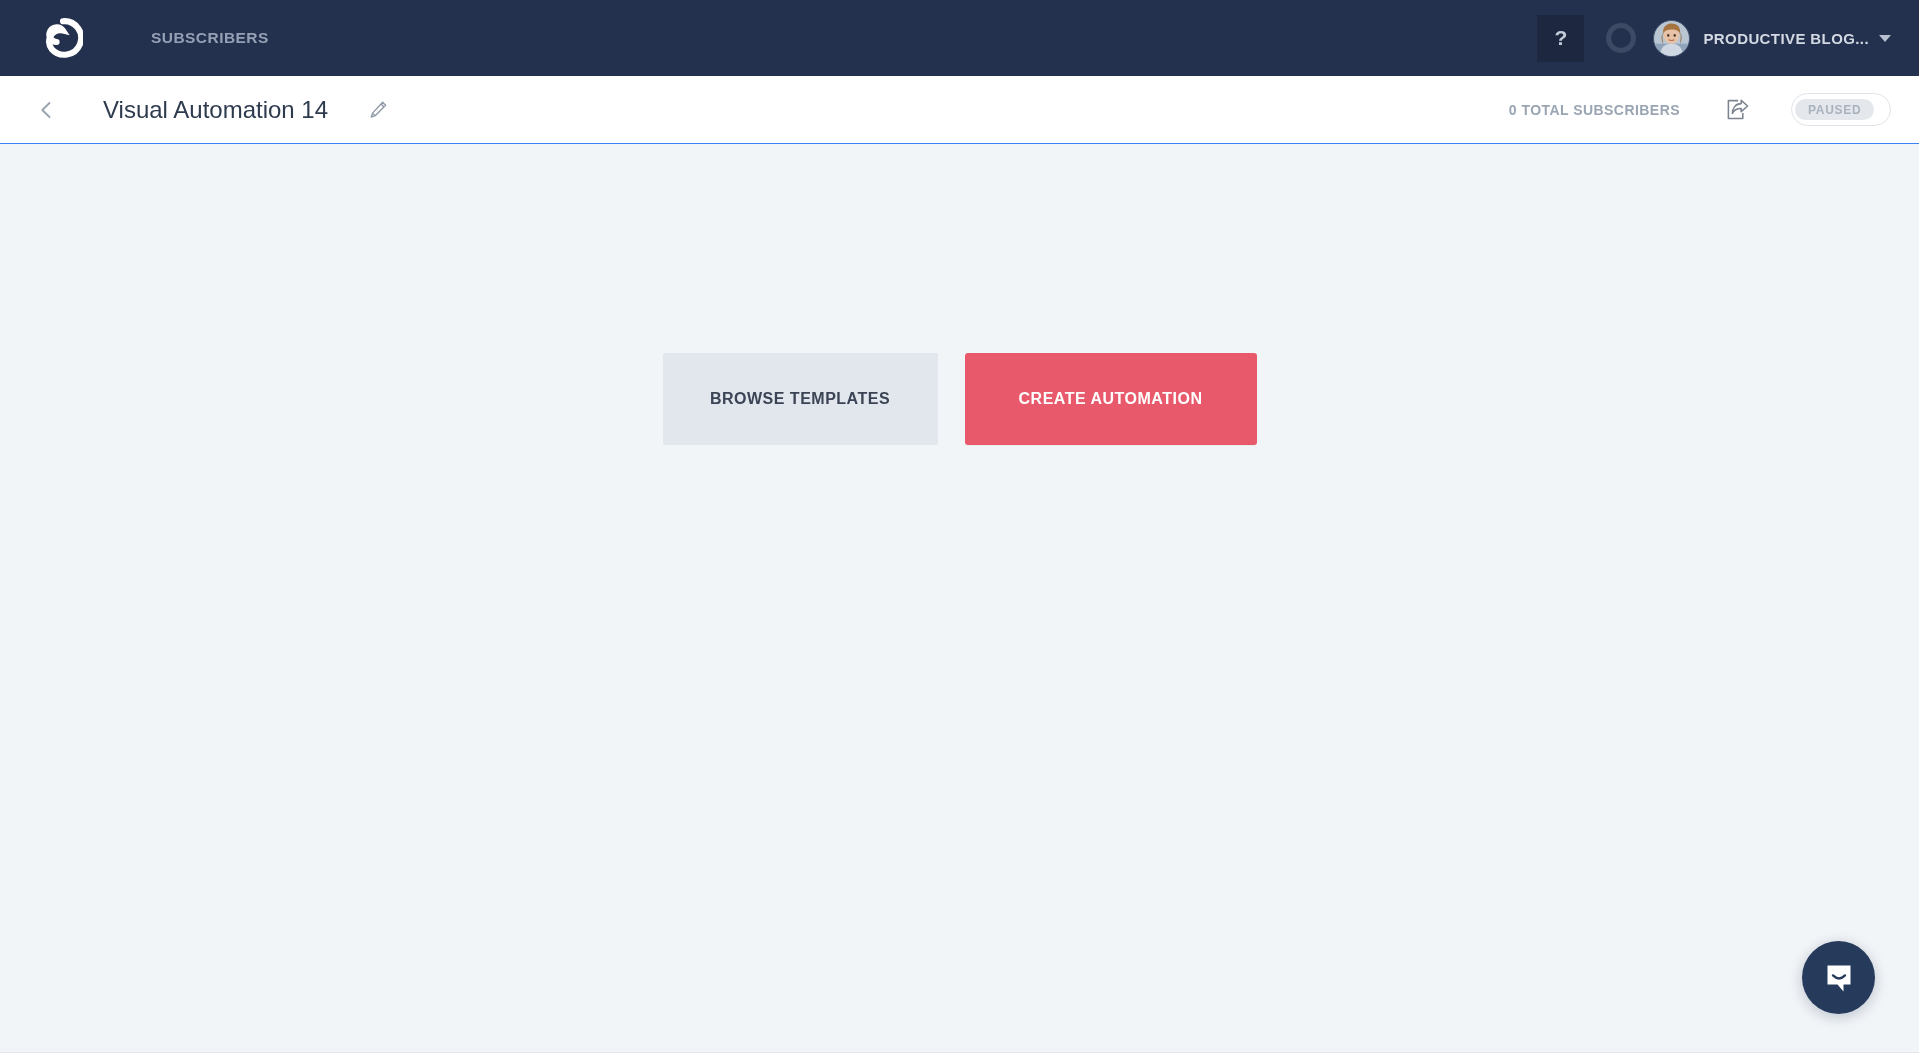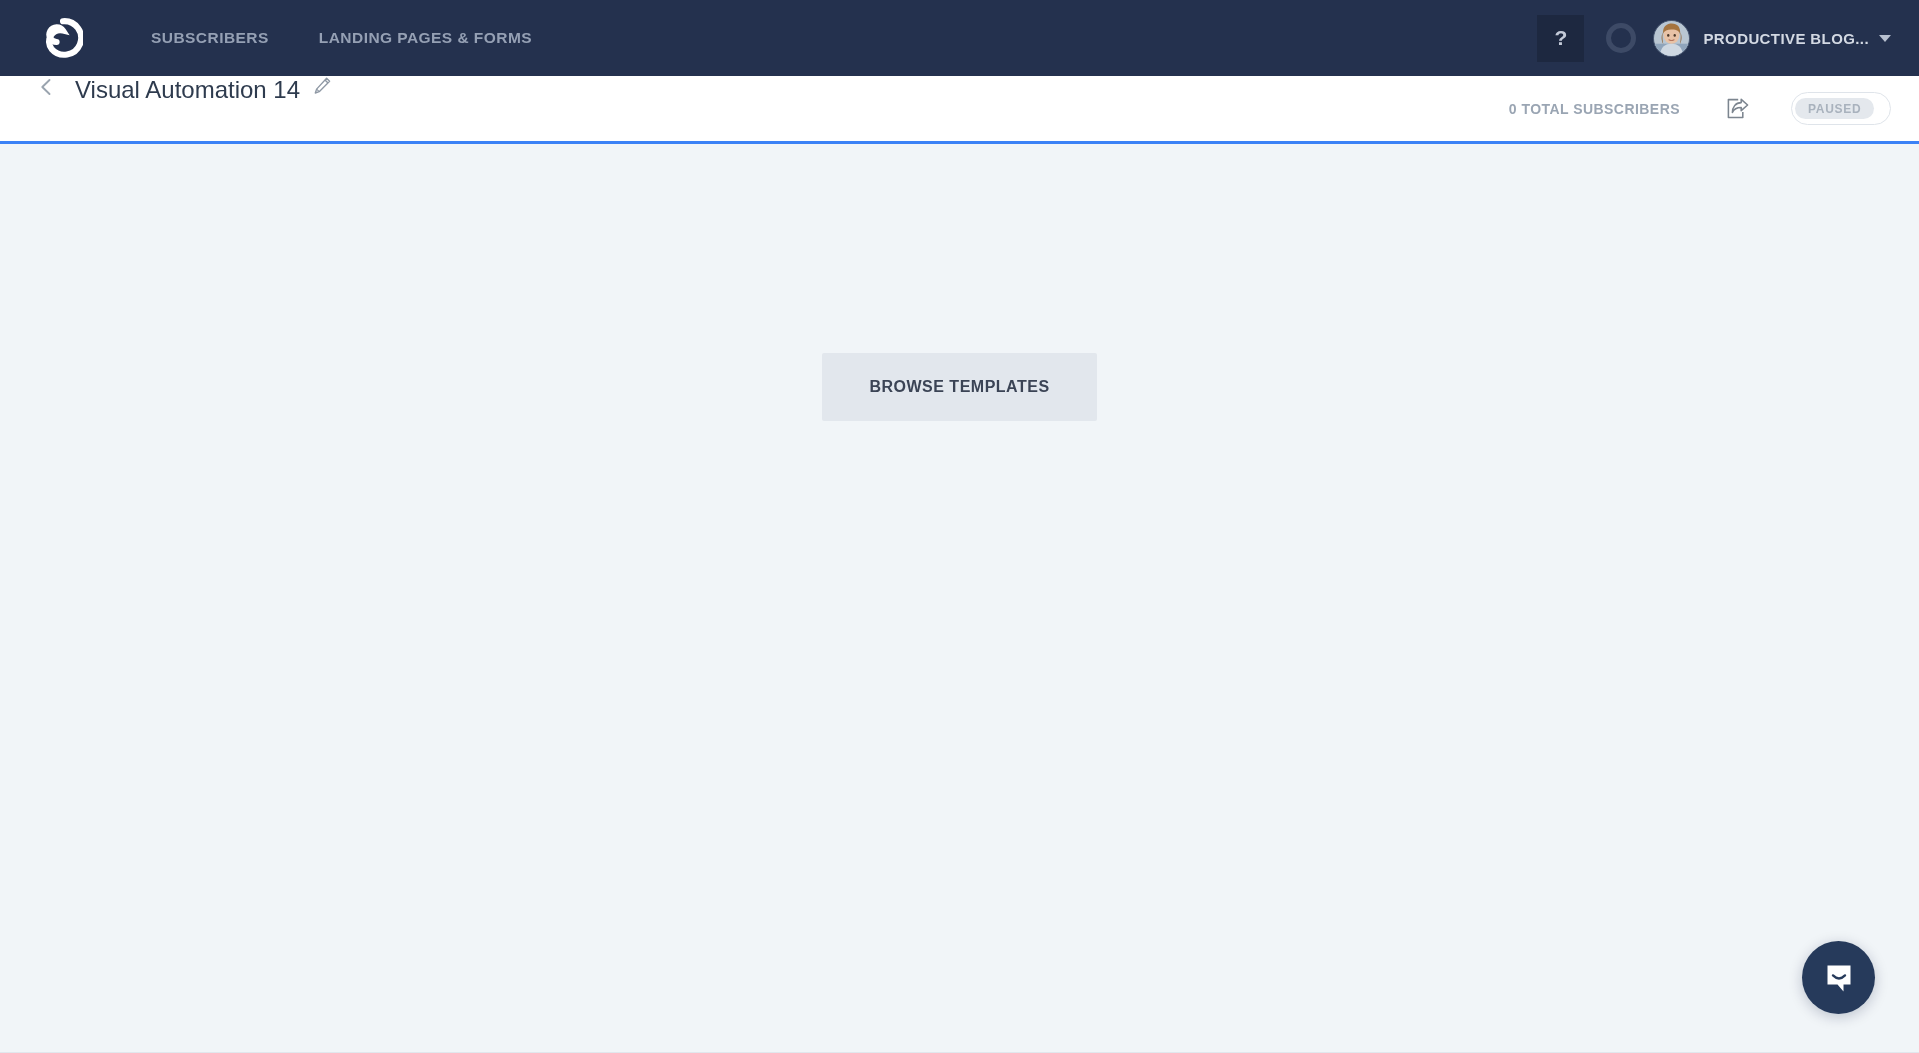--- a/index.html
+++ b/index.html
@@ -148,23 +148,25 @@
     border-right: 6px solid transparent;
     border-top: 7px solid #b7c0d0;
     margin-left: 10px;
   }
 
   
   .subheader {
     height: 68px;
     flex: 0 0 68px;
     background: #ffffff;
-    border-bottom: 3px solid #3b82f6;
-    display: flex;
+    border-bottom: 1px solid #3b82f6;
+    display: flex;
+    align-items: center;
     padding: 0 28px 0 35px;
+    gap: 28px;
   }
 
   .back-arrow {
     width: 22px;
     height: 22px;
     cursor: pointer;
     flex: 0 0 22px;
     display: flex;
     align-items: center;
     justify-content: center;
@@ -263,21 +265,21 @@
   }
 
   .btn {
     border: none;
     cursor: pointer;
     font-family: "Liberation Sans", sans-serif;
     font-size: 16px;
     font-weight: bold;
     letter-spacing: 0.5px;
     text-transform: uppercase;
-    height: 68px;
+    height: 92px;
     display: flex;
     align-items: center;
     justify-content: center;
   }
 
   .btn-secondary {
     background: #e2e7ed;
     color: #3b4455;
     width: 275px;
     border-radius: 2px;
@@ -333,23 +335,20 @@
       <span class="logo-ring">
         <svg viewBox="0 0 40 40" width="40" height="40" aria-hidden="true">
           <path d="M20 3.2 A16.8 16.8 0 1 1 8.6 30.9 A11.4 11.4 0 0 1 20 12.6 A7.4 7.4 0 1 0 13.6 24" fill="none" stroke="#ffffff" stroke-width="6.1" stroke-linecap="round"></path>
         </svg>
       </span>
     </div>
 
     <div class="nav-items">
       <div class="nav-item">
         <span>Subscribers</span>
-      </div>
-      <div class="nav-item">
-        <span>Landing Pages &amp; Forms</span>
       </div>
     </div>
 
     <div class="nav-right">
 
       <button class="help-btn">
         <span>?</span>
       </button>
 
       <div class="status-ring"></div>
@@ -421,20 +420,21 @@
       <div class="toggle-switch">
         <span class="toggle-knob">Paused</span>
       </div>
 
     </div>
   </div>
 
   <div class="main">
     <div class="cta-row">
       <button class="btn btn-secondary">Browse Templates</button>
+      <button class="btn btn-primary">Create Automation</button>
     </div>
   </div>
 
 
   <div class="chat-launcher">
     <span>
       <svg viewBox="0 0 36 36" width="36" height="36" aria-hidden="true">
         <path d="M6.5 5.5 L29.5 5.5 L29.5 24.5 L22.5 24.5 L22.5 31.5 L16.5 24.5 L6.5 24.5 Z" fill="#ffffff"></path>
         <path d="M12 15.4 Q18 21.4 24 15.4" fill="none" stroke="#263a5b" stroke-width="2.4" stroke-linecap="round"></path>
       </svg>

